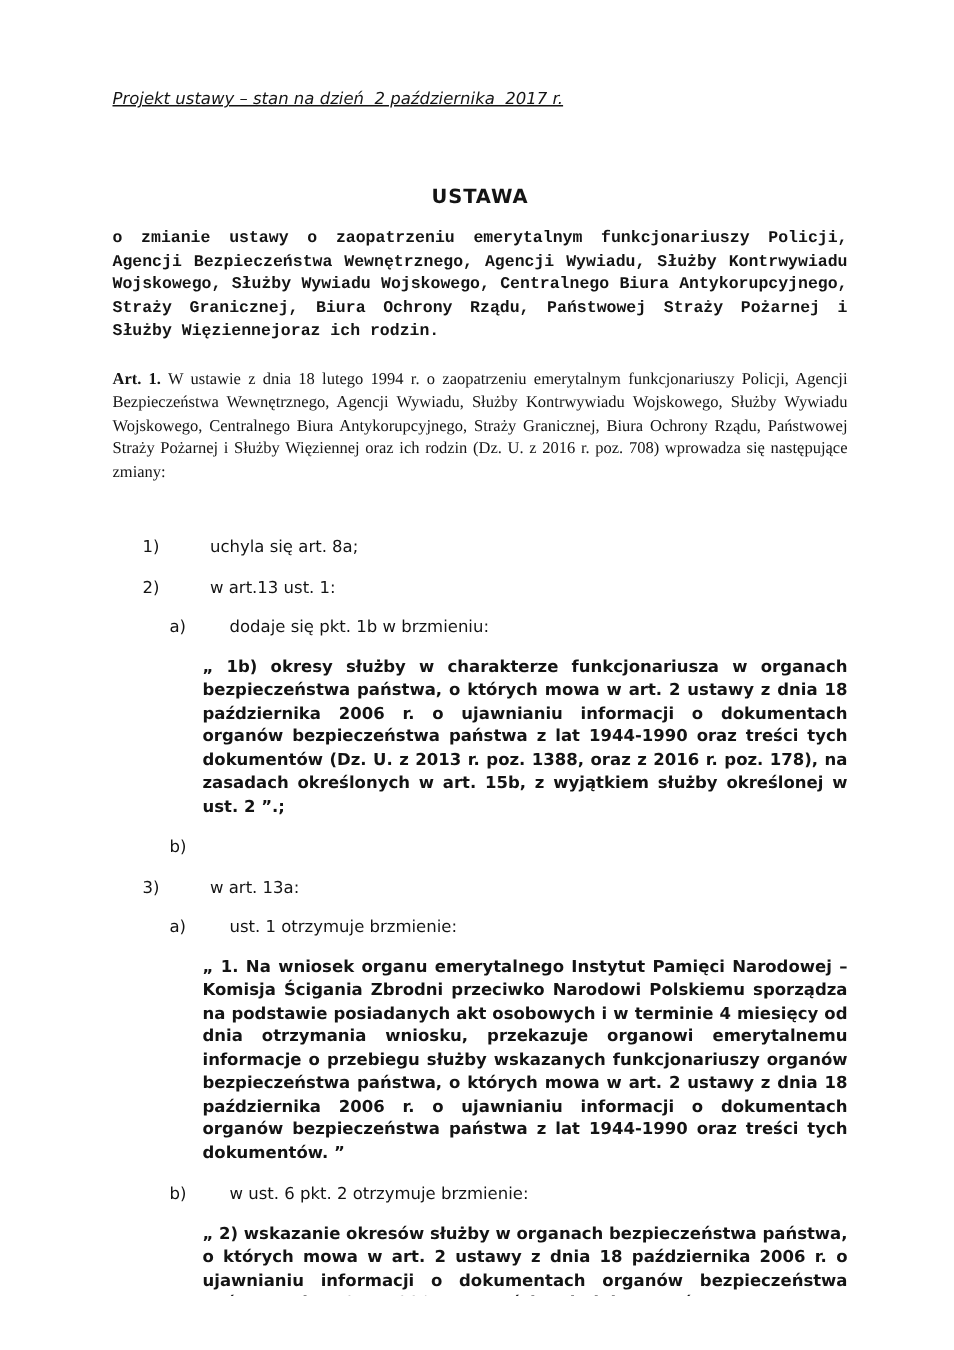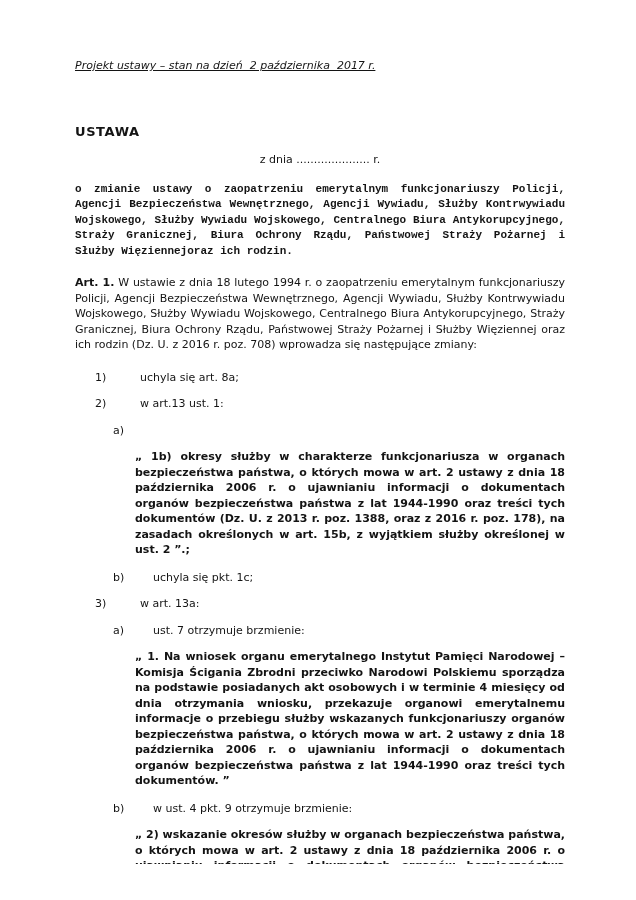--- a/index.html
+++ b/index.html
@@ -14,39 +14,40 @@
     line-height:15.5px;
     overflow:hidden;
   }
   .header-note {
     font-style:italic;
     text-decoration:underline;
     white-space:pre-wrap;
     margin-bottom:50px;
   }
   .title {
-    text-align:left;
+    text-align:center;
     font-weight:bold;
     font-size:13px;
     letter-spacing:0.6px;
     margin-bottom:13px;
   }
   .date-line {
     text-align:center;
     margin-bottom:14px;
   }
   .subject {
     font-weight:bold;
     text-align:justify;
     margin-bottom:16px;
     font-family:Liberation Mono, monospace;
   }
   .article {
     text-align:justify;
-    margin-bottom:17px;
+    margin-bottom:34px;
+    font-family:Liberation Serif, serif;
   }
   .article .label { font-weight:bold; }
   .item { display:flex; margin-bottom:11px; }
   .item.l1 { padding-left:20px; }
   .item.l1 .marker { flex:0 0 25px; }
   .item.l2 { padding-left:38px; }
   .item.l2 .marker { flex:0 0 20px; }
   .item .text { flex:1;margin-left:20px; }
   .quote {
     margin:6px 0 12px 60px;
@@ -57,62 +58,61 @@
 </style>
 </head>
 <body>
 
 <div class="page">
 
   <div class="header-note">Projekt ustawy – stan na dzień  2 października  2017 r.</div>
 
   <div class="title">USTAWA</div>
 
-  <div class="date-line">z dnia ..................... r.</div>
 
   <div class="subject">o zmianie ustawy o zaopatrzeniu emerytalnym funkcjonariuszy Policji, Agencji Bezpieczeństwa Wewnętrznego, Agencji Wywiadu, Służby Kontrwywiadu Wojskowego, Służby Wywiadu Wojskowego, Centralnego Biura Antykorupcyjnego, Straży Granicznej, Biura Ochrony Rządu, Państwowej Straży Pożarnej i Służby Więziennejoraz ich rodzin.</div>
 
   <div class="article"><span class="label">Art. 1.</span> <span>W ustawie z dnia 18 lutego 1994 r. o zaopatrzeniu emerytalnym funkcjonariuszy Policji, Agencji Bezpieczeństwa Wewnętrznego, Agencji Wywiadu, Służby Kontrwywiadu Wojskowego, Służby Wywiadu Wojskowego, Centralnego Biura Antykorupcyjnego, Straży Granicznej, Biura Ochrony Rządu, Państwowej Straży Pożarnej i Służby Więziennej oraz ich rodzin (Dz. U. z 2016 r. poz. 708) wprowadza się następujące zmiany:</span></div>
 
   <div class="item l1">
     <span class="marker">1)</span>
     <span class="text">uchyla się art. 8a;</span>
   </div>
 
   <div class="item l1">
     <span class="marker">2)</span>
     <span class="text">w art.13 ust. 1:</span>
   </div>
 
   <div class="item l2">
     <span class="marker">a)</span>
+    <span class="text">dodaje się pkt. 1b w brzmieniu:</span>
   </div>
 
   <div class="quote">„ 1b) okresy służby w charakterze funkcjonariusza w organach bezpieczeństwa państwa, o których mowa w art. 2 ustawy z dnia 18 października 2006 r. o ujawnianiu informacji o dokumentach organów bezpieczeństwa państwa z lat 1944-1990 oraz treści tych dokumentów (Dz. U. z 2013 r. poz. 1388, oraz z 2016 r. poz. 178), na zasadach określonych w art. 15b, z wyjątkiem służby określonej w ust. 2 ”.;</div>
 
   <div class="item l2">
     <span class="marker">b)</span>
-    <span class="text">uchyla się pkt. 1c;</span>
   </div>
 
   <div class="item l1">
     <span class="marker">3)</span>
     <span class="text">w art. 13a:</span>
   </div>
 
   <div class="item l2">
     <span class="marker">a)</span>
-    <span class="text">ust. 7 otrzymuje brzmienie:</span>
+    <span class="text">ust. 1 otrzymuje brzmienie:</span>
   </div>
 
   <div class="quote">„ 1. Na wniosek organu emerytalnego Instytut Pamięci Narodowej – Komisja Ścigania Zbrodni przeciwko Narodowi Polskiemu sporządza na podstawie posiadanych akt osobowych i w terminie 4 miesięcy od dnia otrzymania wniosku, przekazuje organowi emerytalnemu informacje o przebiegu służby wskazanych funkcjonariuszy organów bezpieczeństwa państwa, o których mowa w art. 2 ustawy z dnia 18 października 2006 r. o ujawnianiu informacji o dokumentach organów bezpieczeństwa państwa z lat 1944-1990 oraz treści tych dokumentów. ”</div>
 
   <div class="item l2">
     <span class="marker">b)</span>
-    <span class="text">w ust. 4 pkt. 9 otrzymuje brzmienie:</span>
+    <span class="text">w ust. 6 pkt. 2 otrzymuje brzmienie:</span>
   </div>
 
   <div class="quote tight">„ 2) wskazanie okresów służby w organach bezpieczeństwa państwa, o których mowa w art. 2 ustawy z dnia 18 października 2006 r. o ujawnianiu informacji o dokumentach organów bezpieczeństwa państwa z lat 1944-1990 oraz treści tych dokumentów ; ”</div>
 
   <div class="item l2">
     <span class="marker">c)</span>
   </div>
 
 </div>
 

